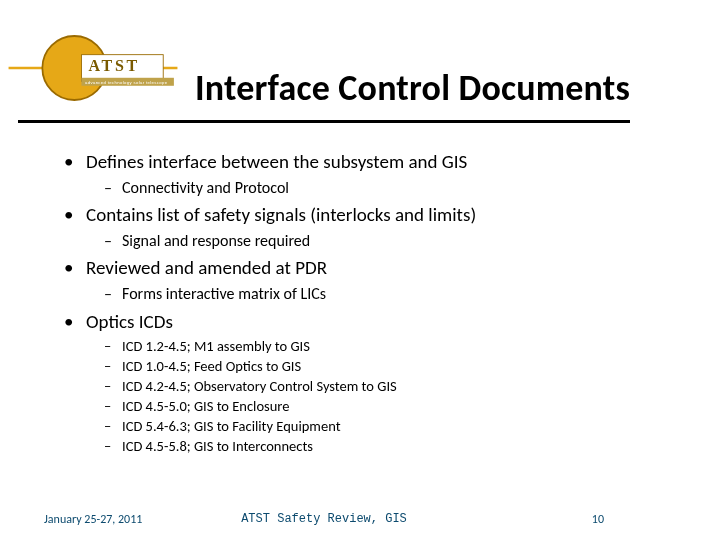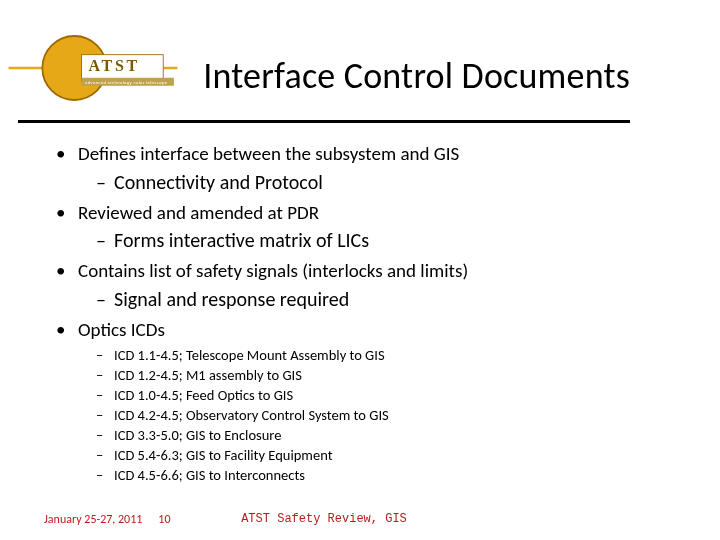--- a/index.html
+++ b/index.html
@@ -27,31 +27,31 @@
   .logo {
     position: absolute;
     left: -10px;
     top: 28px;
     width: 170px;
     height: 80px;
   }
   .title {
     position: absolute;
     right: 0;
-    top: 54px;
+    top: 66px;
     font-size: 36px;
-    font-weight: 400;
+    font-weight: 700;
     letter-spacing: 0.2px;
     color: #000;
   }
   .content {
     padding: 18px 44px 0 44px;
   }
   ul.b1 {
-    margin: 0;
+    margin: 8px;
     padding: 0 0 0 22px;
     list-style: none;
   }
   ul.b1 > li {
     position: relative;
     font-size: 19px;
     line-height: 1.35;
     margin: 0 0 2px 0;
     padding-left: 12px;
   }
@@ -62,21 +62,21 @@
     top: 0;
     color: #000;
   }
   ul.b2 {
     margin: 2px 0 4px 0;
     padding: 0 0 0 30px;
     list-style: none;
   }
   ul.b2 > li {
     position: relative;
-    font-size: 20px;
+    font-size: 16px;
     line-height: 1.35;
     padding-left: 6px;
   }
   ul.b2 > li::before {
     content: "–";
     position: absolute;
     left: -12px;
     top: 0;
     color: #000;
   }
@@ -84,22 +84,23 @@
     font-size: 14.5px;
     line-height: 1.38;
   }
   .footer {
     position: absolute;
     bottom: 14px;
     left: 0;
     right: 0;
     padding: 0 44px;
     font-size: 12px;
-    color: #b91c1c;
+    color: #0c4a6e;
     display: flex;
+    justify-content: space-between;
     align-items: baseline;
     gap: 16px;
   }
   .footer .center {
     position: absolute;
     left: 0;
     right: 0;
     text-align: center;
     font-family: Liberation Mono, monospace;
   }
@@ -128,41 +129,40 @@
 
   <div class="content">
     <ul class="b1">
       <li>
         <span>Defines interface between the subsystem and GIS</span>
         <ul class="b2">
           <li><span>Connectivity and Protocol</span></li>
         </ul>
       </li>
       <li>
+        <span>Contains list of safety signals (interlocks and limits)</span>
+        <ul class="b2">
+          <li><span>Signal and response required</span></li>
+        </ul>
+      </li>
+      <li>
         <span>Reviewed and amended at PDR</span>
         <ul class="b2">
           <li><span>Forms interactive matrix of LICs</span></li>
         </ul>
       </li>
       <li>
-        <span>Contains list of safety signals (interlocks and limits)</span>
-        <ul class="b2">
-          <li><span>Signal and response required</span></li>
-        </ul>
-      </li>
-      <li>
         <span>Optics ICDs</span>
         <ul class="b2 tight">
-          <li><span>ICD 1.1-4.5; Telescope Mount Assembly to GIS</span></li>
           <li><span>ICD 1.2-4.5; M1 assembly to GIS</span></li>
           <li><span>ICD 1.0-4.5; Feed Optics to GIS</span></li>
           <li><span>ICD 4.2-4.5; Observatory Control System to GIS</span></li>
-          <li><span>ICD 3.3-5.0; GIS to Enclosure</span></li>
+          <li><span>ICD 4.5-5.0; GIS to Enclosure</span></li>
           <li><span>ICD 5.4-6.3; GIS to Facility Equipment</span></li>
-          <li><span>ICD 4.5-6.6; GIS to Interconnects</span></li>
+          <li><span>ICD 4.5-5.8; GIS to Interconnects</span></li>
         </ul>
       </li>
     </ul>
   </div>
 
   <div class="footer">
     <span class="left">January 25-27, 2011</span>
     <span class="center">ATST Safety Review, GIS</span>
     <span class="right">10</span>
   </div>

